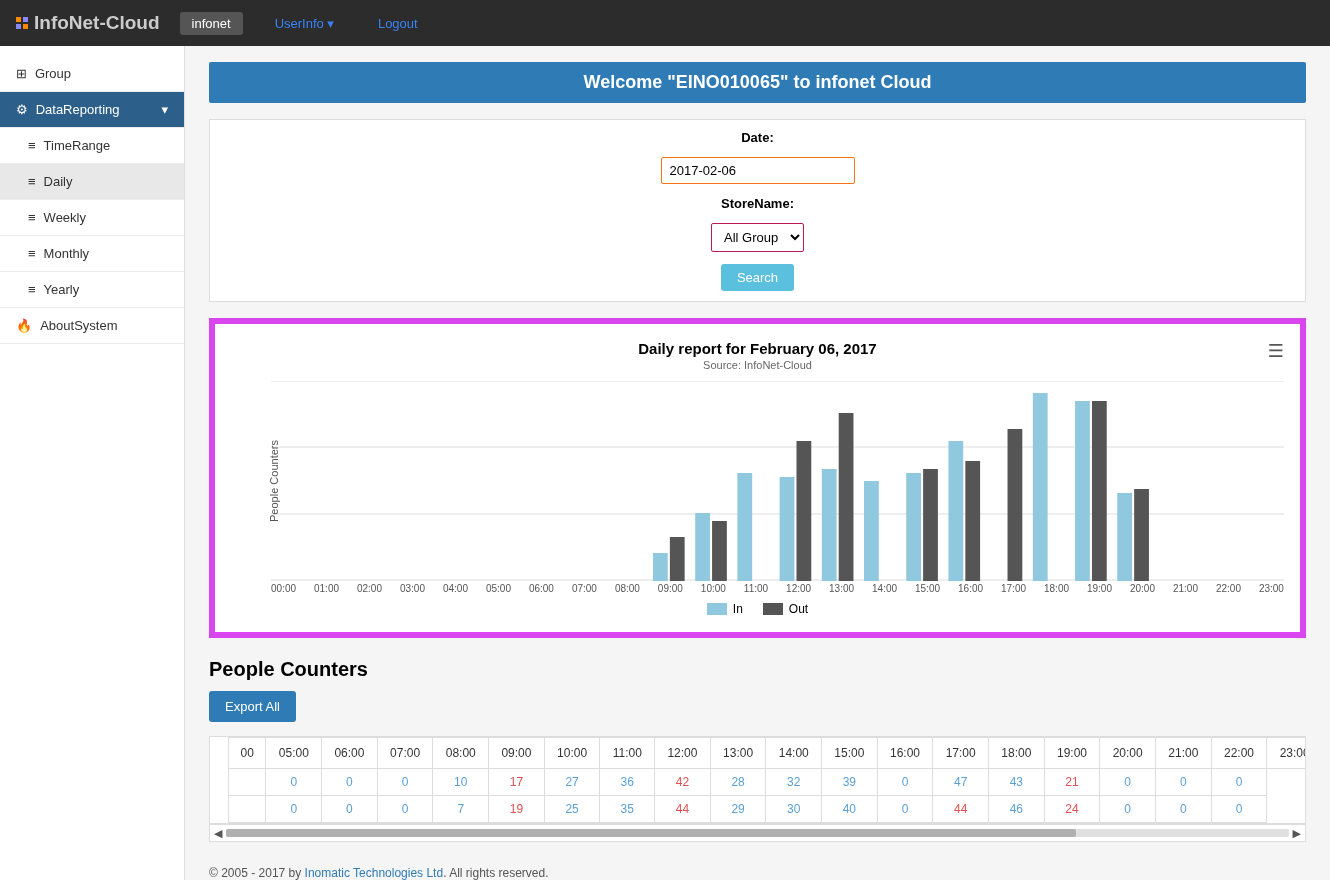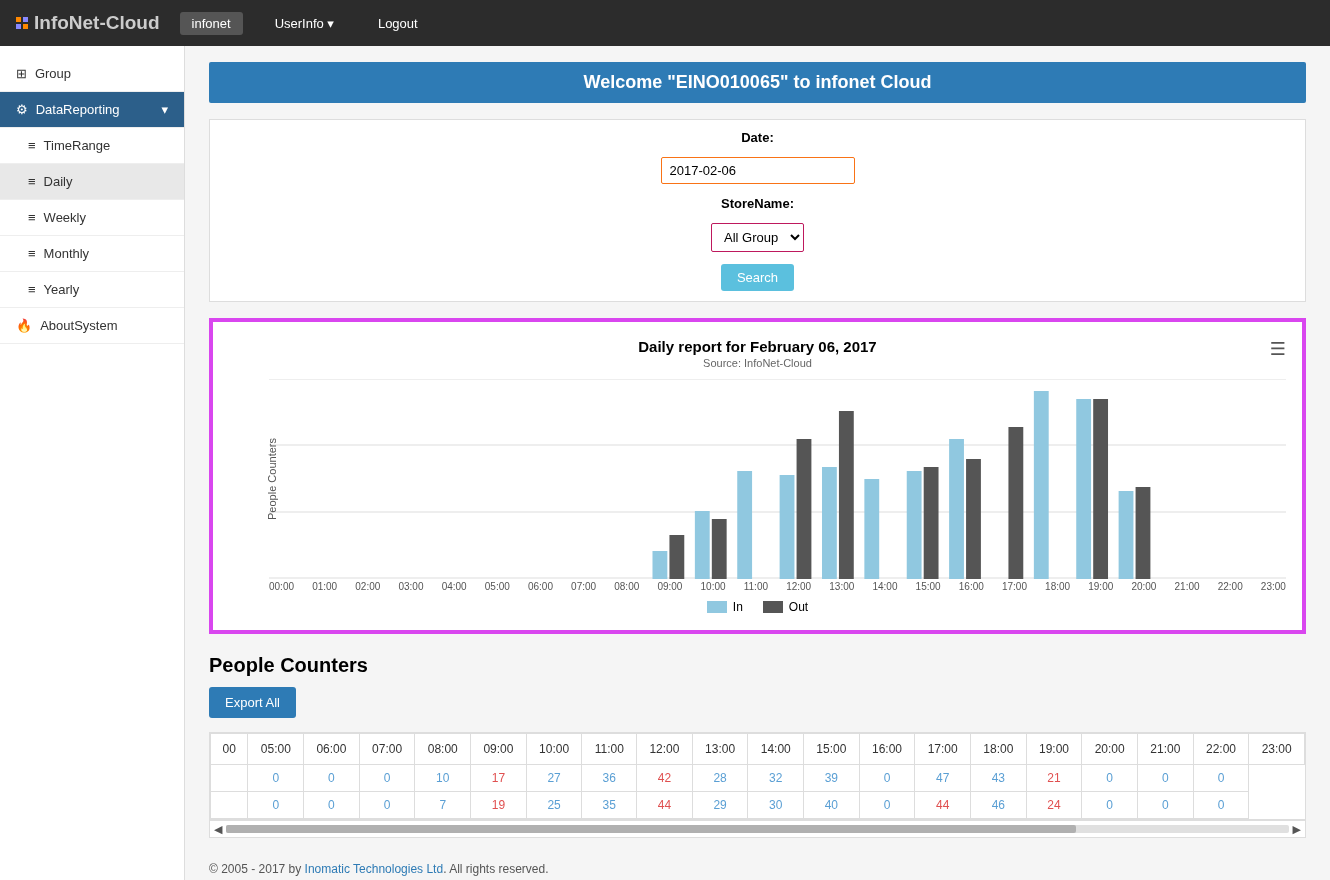--- a/index.html
+++ b/index.html
@@ -31,21 +31,21 @@
       width: 5px; height: 5px;
       background: #8888ff;
       display: block;
     }
     .brand-icon span:nth-child(1) { background: #ff8800; }
     .brand-icon span:nth-child(2) { background: #8888ff; }
     .brand-icon span:nth-child(3) { background: #8888ff; }
     .brand-icon span:nth-child(4) { background: #ff8800; }
 
     .nav-item {
-      color: #ffffff;
+      color: #3b82f6;
       padding: 4px 12px;
       cursor: pointer;
       font-size: 13px;
       border-radius: 3px;
     }
     .nav-item.active {
       background: #555;
       color: #fff;
     }
 
@@ -138,21 +138,21 @@
       border: none;
       padding: 6px 16px;
       font-size: 13px;
       border-radius: 3px;
       cursor: pointer;
     }
 
     
     .chart-section {
       background: #fff;
-      border: 4px solid #d946ef;
+      border: 6px solid #d946ef;
       padding: 16px;
       margin-bottom: 20px;
       position: relative;
     }
     .chart-title {
       text-align: center;
       font-size: 15px;
       font-weight: bold;
       margin-bottom: 2px;
     }
@@ -226,20 +226,21 @@
     
     .data-table-wrapper {
       overflow-x: auto;
       background: #fff;
       border: 1px solid #ddd;
     }
     .data-table {
       border-collapse: collapse;
       min-width: 900px;
       width: 100%;
+      margin-left: 18px;
     }
     .data-table th {
       background: #fff;
       border: 1px solid #ddd;
       padding: 8px 10px;
       font-size: 12px;
       font-weight: normal;
       color: #333;
       text-align: center;
     }

